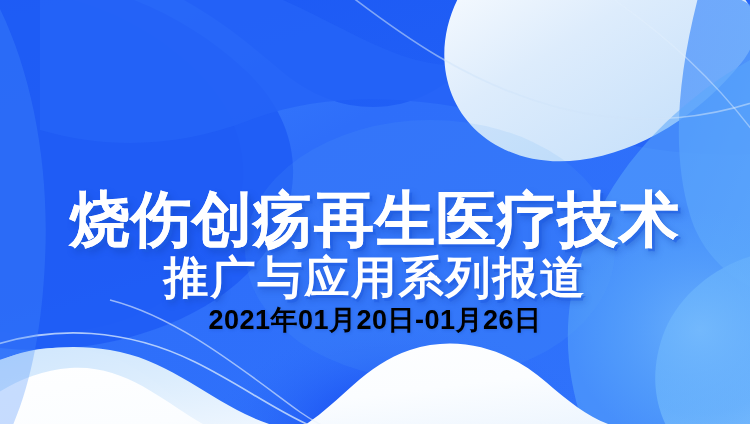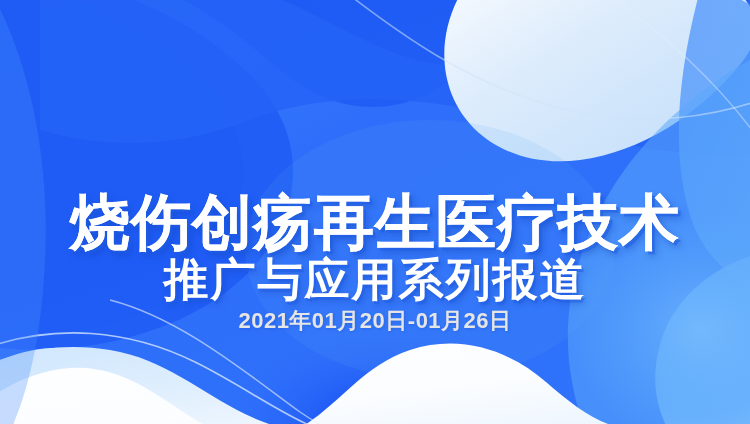--- a/index.html
+++ b/index.html
@@ -67,24 +67,24 @@
     color: #ffffff;
     letter-spacing: 2px;
     white-space: nowrap;
     text-shadow:
        2px 3px 0 rgba(30, 92, 230, 0.50),
        3px 4px 6px rgba(16, 60, 170, 0.35);
   }
 
   .title-date {
     margin-top: 4px;
-    font-size: 22px;
+    font-size: 27px;
     line-height: 1.1;
     font-weight: 700;
-    color: #e5e5e5;
+    color: #000000;
     letter-spacing: 0.5px;
     white-space: nowrap;
     text-shadow: 1px 1px 3px rgba(20, 70, 180, 0.30);
   }
 </style>
 </head>
 <body>
 
 <div id="banner">
 

